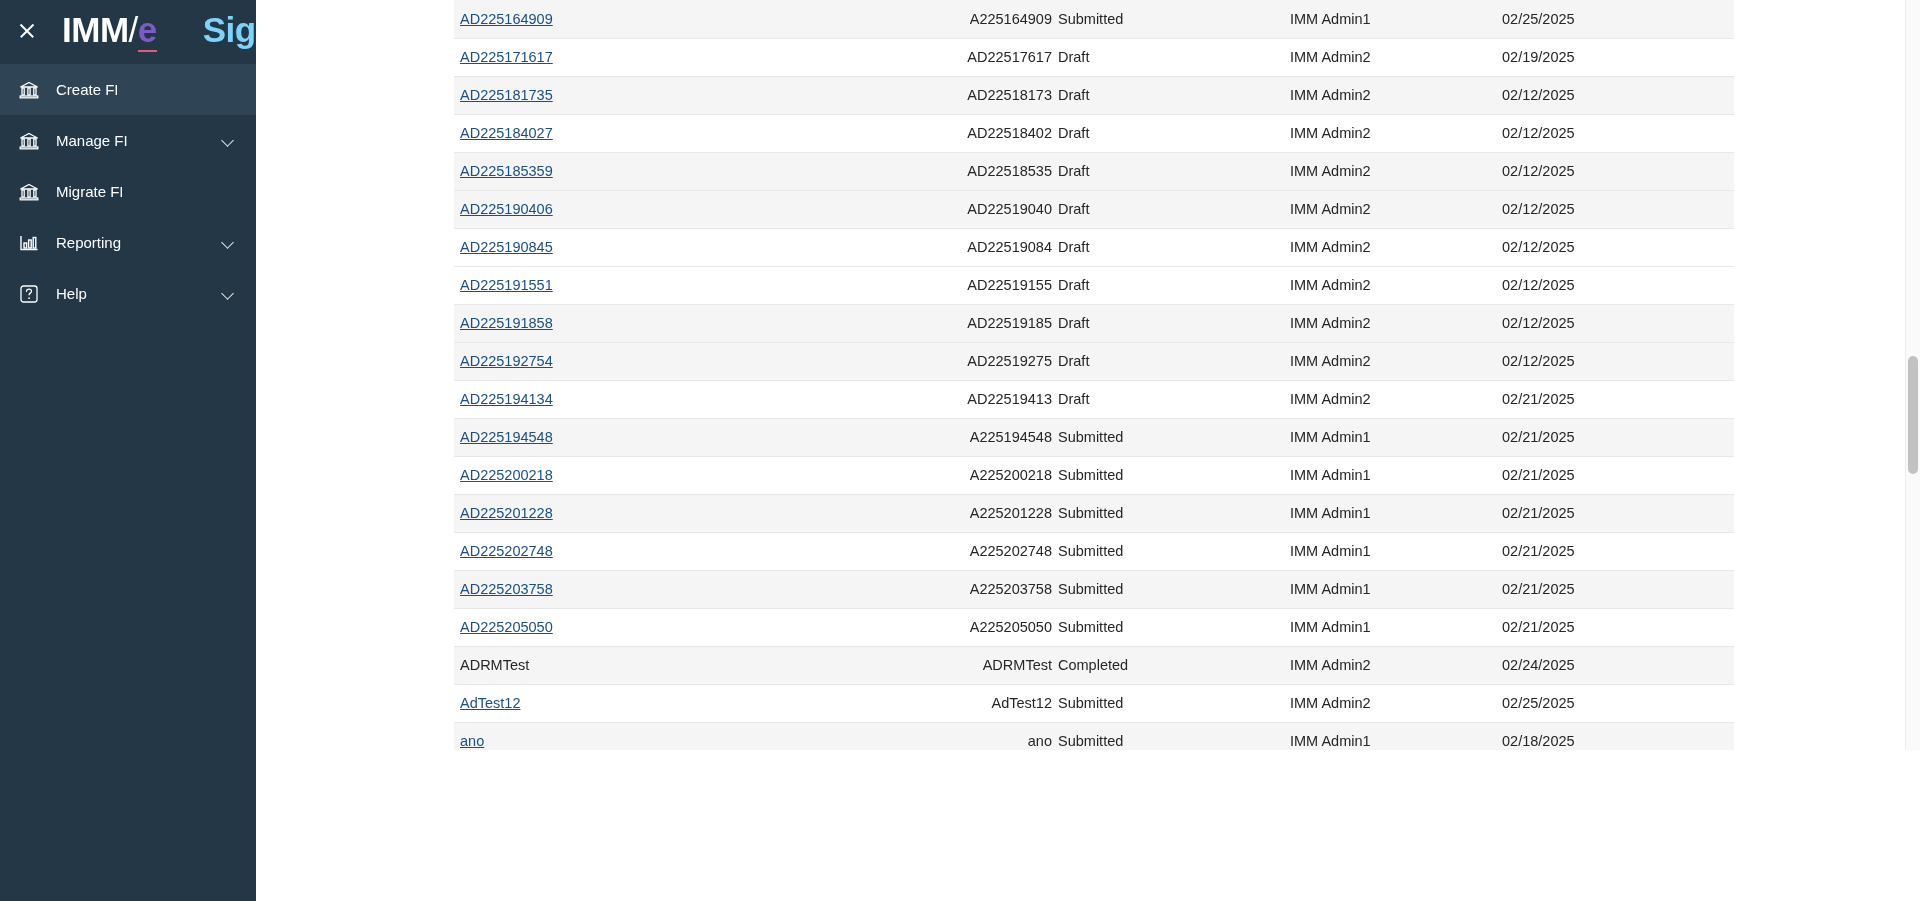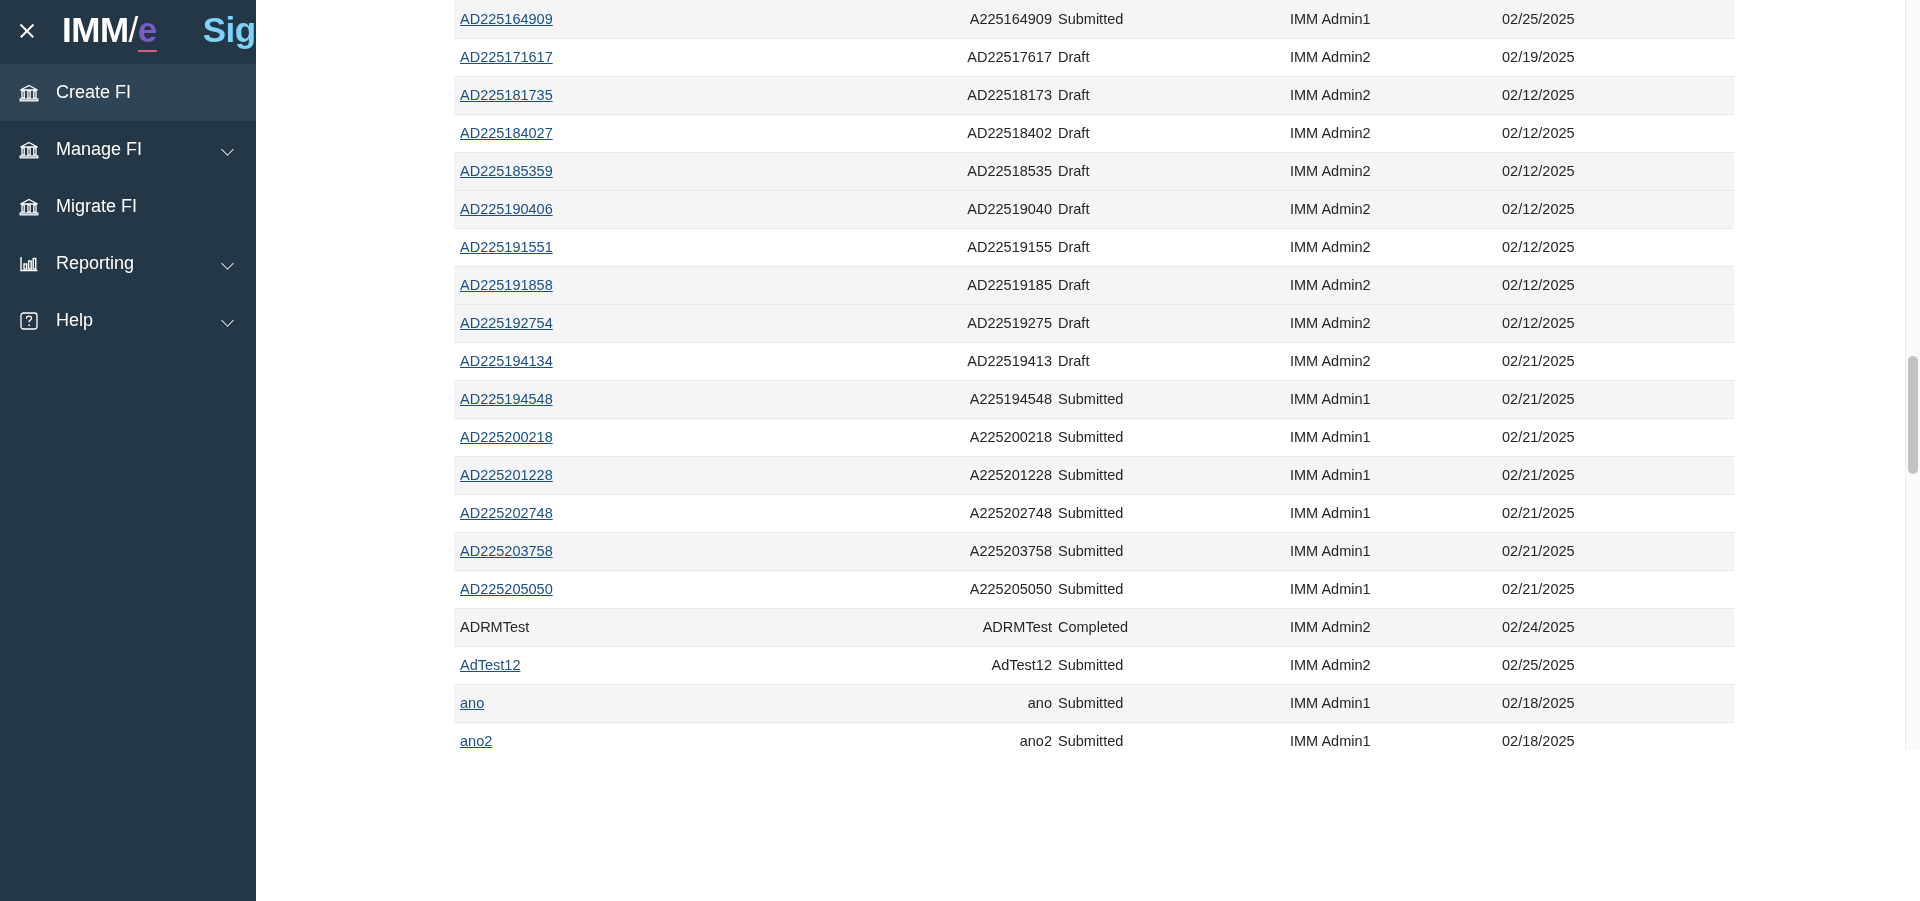--- a/index.html
+++ b/index.html
@@ -64,23 +64,23 @@
   .logo .e { color: #7b5cc7; }
   .logo .sign { color: #7dd3fc; margin-left: 46px; }
   .logo .underline {
     border-bottom: 2px solid #e05a7a;
   }
 
   .nav { margin-top: 2px; }
   .nav-item {
     display: flex;
     align-items: center;
-    height: 57px;
+    height: 51px;
     padding: 0 20px 0 16px;
-    font-size: 18px;
+    font-size: 15px;
     color: #ffffff;
     cursor: pointer;
     position: relative;
   }
   .nav-item.active {
     background: #2f4555;
   }
   .nav-item .nav-icon {
     width: 26px;
     min-width: 26px;
@@ -289,20 +289,27 @@
               <td class="c5">02/12/2025</td>
             </tr>
             <tr class="alt">
               <td class="c1"><a>AD225190406</a></td>
               <td class="c2">AD22519040</td>
               <td class="c3">Draft</td>
               <td class="c4">IMM Admin2</td>
               <td class="c5">02/12/2025</td>
             </tr>
             <tr class="plain">
+              <td class="c1"><a>AD225190845</a></td>
+              <td class="c2">AD22519084</td>
+              <td class="c3">Draft</td>
+              <td class="c4">IMM Admin2</td>
+              <td class="c5">02/12/2025</td>
+            </tr>
+            <tr class="plain">
               <td class="c1"><a>AD225191551</a></td>
               <td class="c2">AD22519155</td>
               <td class="c3">Draft</td>
               <td class="c4">IMM Admin2</td>
               <td class="c5">02/12/2025</td>
             </tr>
             <tr class="alt">
               <td class="c1"><a>AD225191858</a></td>
               <td class="c2">AD22519185</td>
               <td class="c3">Draft</td>

